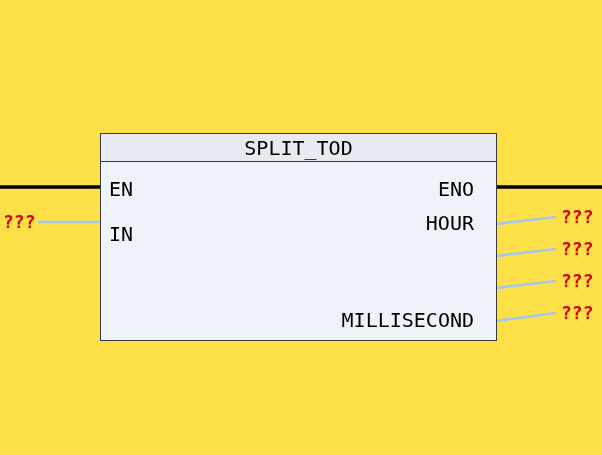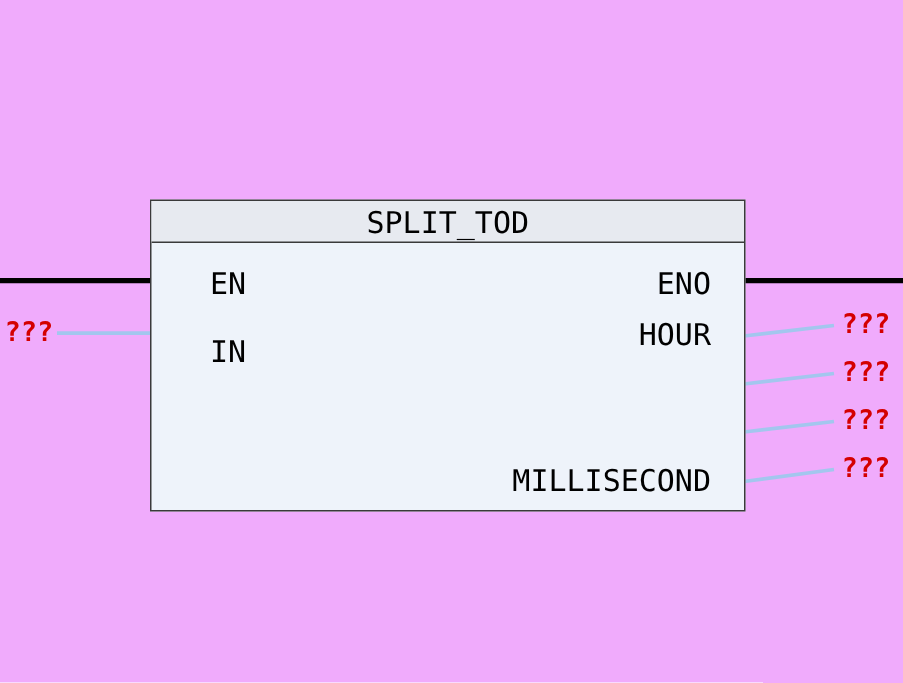--- a/index.html
+++ b/index.html
@@ -4,21 +4,21 @@
 <style>
   html, body {
     margin: 0;
     padding: 0;
     background: #ffffff;
   }
   .canvas {
     position: relative;
     width: 602px;
     height: 455px;
-    background: #f0abfc;
+    background: #fde047;
     overflow: hidden;
     font-family: "DejaVu Sans Mono", "Liberation Mono", monospace;
   }
   .wires {
     position: absolute;
     left: 0; top: 0;
     width: 602px; height: 455px;
   }
   .fblock {
     position: absolute;
@@ -42,21 +42,20 @@
     color: #000000;
     box-sizing: border-box;
   }
   .pin {
     position: absolute;
     height: 24px;
     line-height: 24px;
     font-size: 20px;
     color: #000000;
     white-space: nowrap;
-    margin-left: 31px;
   }
   .pin.in  { left: 8px;  text-align: left; }
   .pin.out { right: 22px; text-align: left; }
   .operand {
     position: absolute;
     height: 24px;
     line-height: 24px;
     font-size: 18px;
     font-weight: bold;
     color: var(--operand-text, #d40000);

